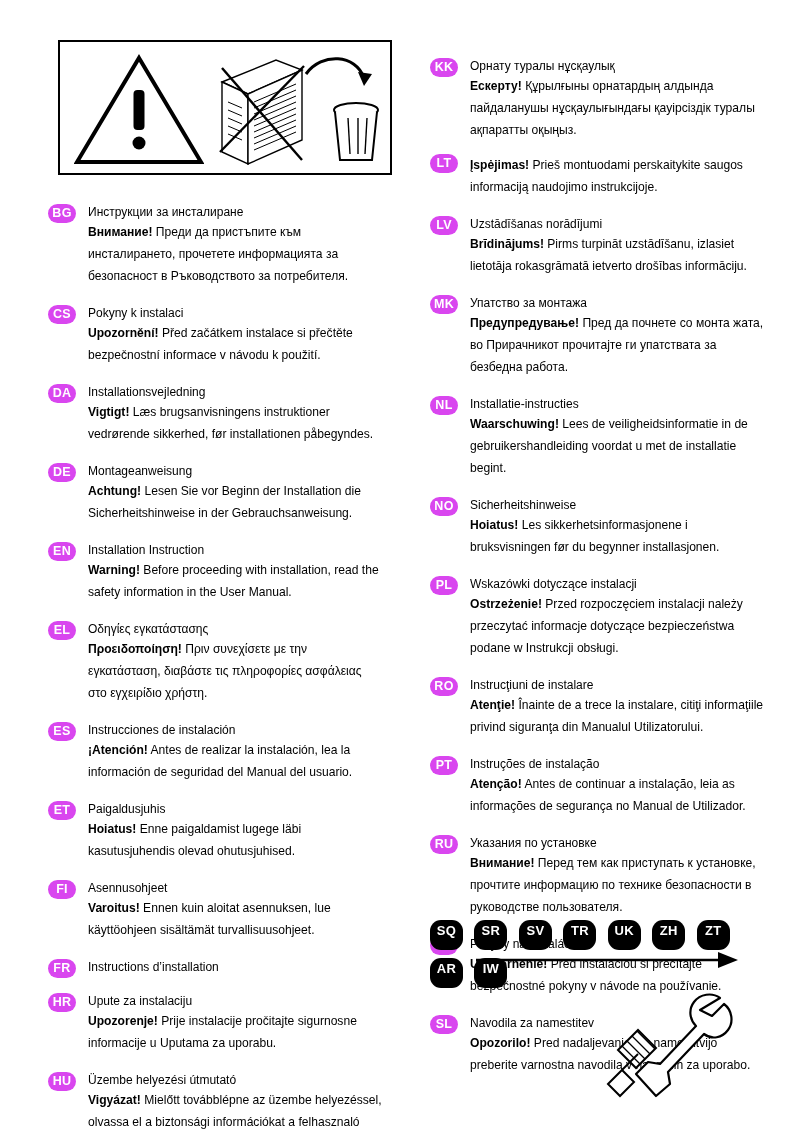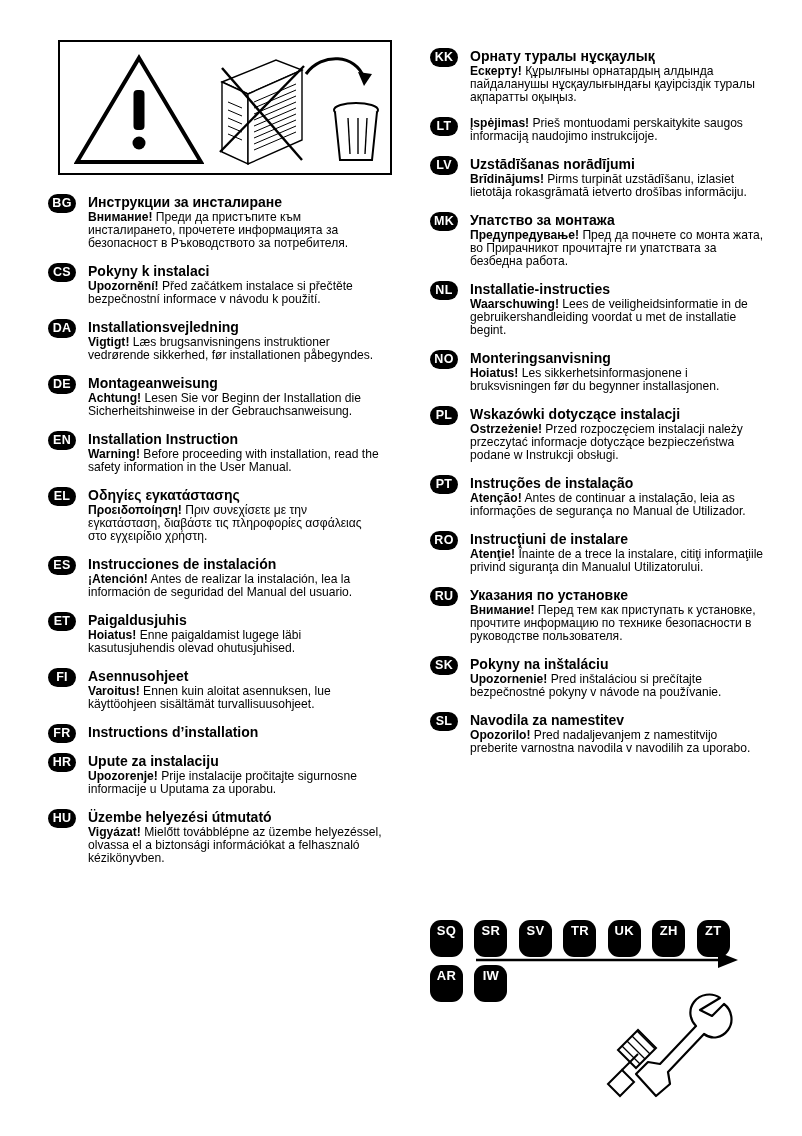--- a/index.html
+++ b/index.html
@@ -56,52 +56,52 @@
     padding-left: 40px;
     margin-bottom: 13px;
   }
   .badge {
     position: absolute;
     left: 0;
     top: 0px;
     width: 28px;
     height: 19px;
     border-radius: 10px;
-    background: #000000;
+    background: #d946ef;
     color: #fff;
     font-size: 12.5px;
     font-weight: bold;
     line-height: 19px;
     text-align: center;
     letter-spacing: 0.3px;
   }
   .lang-title {
-    font-size: 14px;
+    font-size: 12px;
     line-height: 16px;
-    margin: 8px 0 1px 0;
-    font-weight: bold;
+    margin: 18px 0 1px 0;
+    font-weight: normal;
   }
   .lang-body {
     font-size: 12.1px;
-    line-height: 13px;
+    line-height: 22px;
     margin: 0;
   }
   .lang-body b { font-weight: bold; }
 
   
   .badge-row {
     position: absolute;
     left: 430px;
     top: 920px;
     width: 340px;
   }
   .badge-row .rbadge {
     display: inline-block;
     width: 33px;
-    height: 37px;
+    height: 30px;
     border-radius: 11px;
     background: #000;
     color: #fff;
     font-size: 13px;
     font-weight: bold;
     line-height: 21px;
     text-align: center;
     margin-right: 7px;
     margin-bottom: 8px;
     letter-spacing: 0.3px;
@@ -281,40 +281,40 @@
     </div>
 
     <div class="entry">
       <div class="badge">NL</div>
       <p class="lang-title">Installatie-instructies</p>
       <p class="lang-body"><b>Waarschuwing!</b><span> Lees de veiligheidsinformatie in de gebruikershandleiding voordat u met de installatie begint.</span></p>
     </div>
 
     <div class="entry">
       <div class="badge">NO</div>
-      <p class="lang-title">Monteringsanvisning</p>
+      <p class="lang-title">Sicherheitshinweise</p>
       <p class="lang-body"><b>Hoiatus!</b><span> Les sikkerhetsinformasjonene i bruksvisningen før du begynner installasjonen.</span></p>
     </div>
 
     <div class="entry">
       <div class="badge">PL</div>
       <p class="lang-title">Wskazówki dotyczące instalacji</p>
       <p class="lang-body"><b>Ostrzeżenie!</b><span> Przed rozpoczęciem instalacji należy przeczytać informacje dotyczące bezpieczeństwa podane w Instrukcji obsługi.</span></p>
     </div>
 
     <div class="entry">
+      <div class="badge">RO</div>
+      <p class="lang-title">Instrucţiuni de instalare</p>
+      <p class="lang-body"><b>Atenţie!</b><span> Înainte de a trece la instalare, citiţi informaţiile privind siguranţa din Manualul Utilizatorului.</span></p>
+    </div>
+
+    <div class="entry">
       <div class="badge">PT</div>
       <p class="lang-title">Instruções de instalação</p>
       <p class="lang-body"><b>Atenção!</b><span> Antes de continuar a instalação, leia as informações de segurança no Manual de Utilizador.</span></p>
-    </div>
-
-    <div class="entry">
-      <div class="badge">RO</div>
-      <p class="lang-title">Instrucţiuni de instalare</p>
-      <p class="lang-body"><b>Atenţie!</b><span> Înainte de a trece la instalare, citiţi informaţiile privind siguranţa din Manualul Utilizatorului.</span></p>
     </div>
 
     <div class="entry">
       <div class="badge">RU</div>
       <p class="lang-title">Указания по установке</p>
       <p class="lang-body"><b>Внимание!</b><span> Перед тем как приступать к установке, прочтите информацию по технике безопасности в руководстве пользователя.</span></p>
     </div>
 
     <div class="entry">
       <div class="badge">SK</div>

